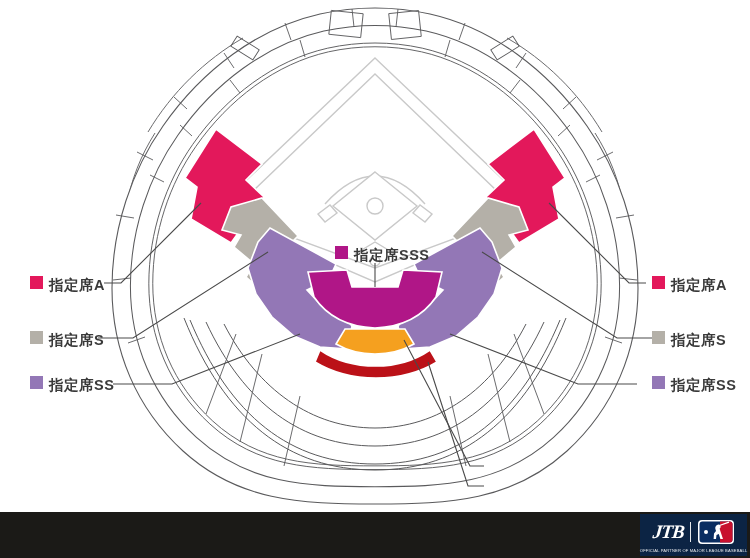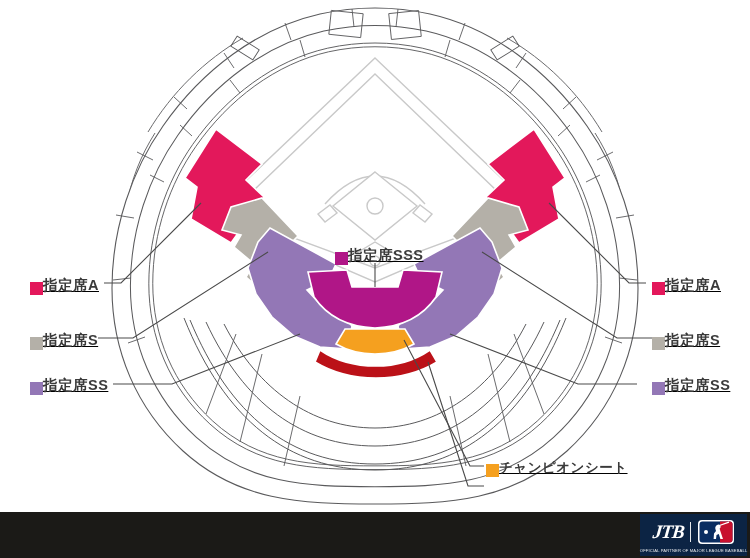--- a/index.html
+++ b/index.html
@@ -16,21 +16,21 @@
   .leader{fill:none;stroke:#4a4a4a;stroke-width:1.1;}
   .section{stroke:#ffffff;stroke-width:1.6;}
   .sec-a{fill:var(--seat-a);}
   .sec-s{fill:var(--seat-s);}
   .sec-ss{fill:var(--seat-ss);}
   .sec-sss{fill:var(--seat-sss);}
   .sec-champ{fill:var(--champion);}
   .sec-diamond{fill:var(--diamond);}
 
   
-  .legend-row{position:absolute;display:flex;align-items:flex-end;gap:0;white-space:nowrap;text-decoration:underline;}
+  .legend-row{position:absolute;display:flex;align-items:flex-start;gap:6px;white-space:nowrap;}
   .legend-sq{width:13px;height:13px;flex:0 0 13px;}
   .sq-a{background:var(--seat-a);}
   .sq-s{background:var(--seat-s);}
   .sq-ss{background:var(--seat-ss);}
   .sq-sss{background:var(--seat-sss);}
   .sq-champ{background:var(--champion);}
   .sq-diamond{background:var(--diamond);}
   .legend-label{font-size:14.5px;font-weight:600;color:#3a3a3a;letter-spacing:0.5px;}
   .legend-row.small .legend-label{font-size:13.5px;}
 
@@ -151,24 +151,20 @@
   <div class="legend-row" style="left:652px;top:376px;">
     <span class="legend-sq sq-ss"></span>
     <span class="legend-label">指定席SS</span>
   </div>
 
   <div class="legend-row" style="left:335px;top:246px;">
     <span class="legend-sq sq-sss"></span>
     <span class="legend-label">指定席SSS</span>
   </div>
 
-  <div class="legend-row small" style="left:486px;top:459px;">
-    <span class="legend-sq sq-champ"></span>
-    <span class="legend-label">チャンピオンシート</span>
-  </div>
 
   <div class="footer">
     <div class="logo-panel">
       <div class="logo-row">
         <span class="jtb-text">JTB</span>
         <span class="logo-sep"></span>
         <svg width="36" height="24" viewBox="0 0 36 24">
           <rect x="0" y="0" width="36" height="24" rx="4" fill="#ffffff"></rect>
           <rect x="1.5" y="1.5" width="33" height="21" rx="3" style="fill:var(--mlb-blue)"></rect>
           <path d="M22,1.5 h9.5 a3,3 0 0 1 3,3 v15 a3,3 0 0 1 -3,3 h-9.5 Z" style="fill:var(--mlb-red)"></path>

